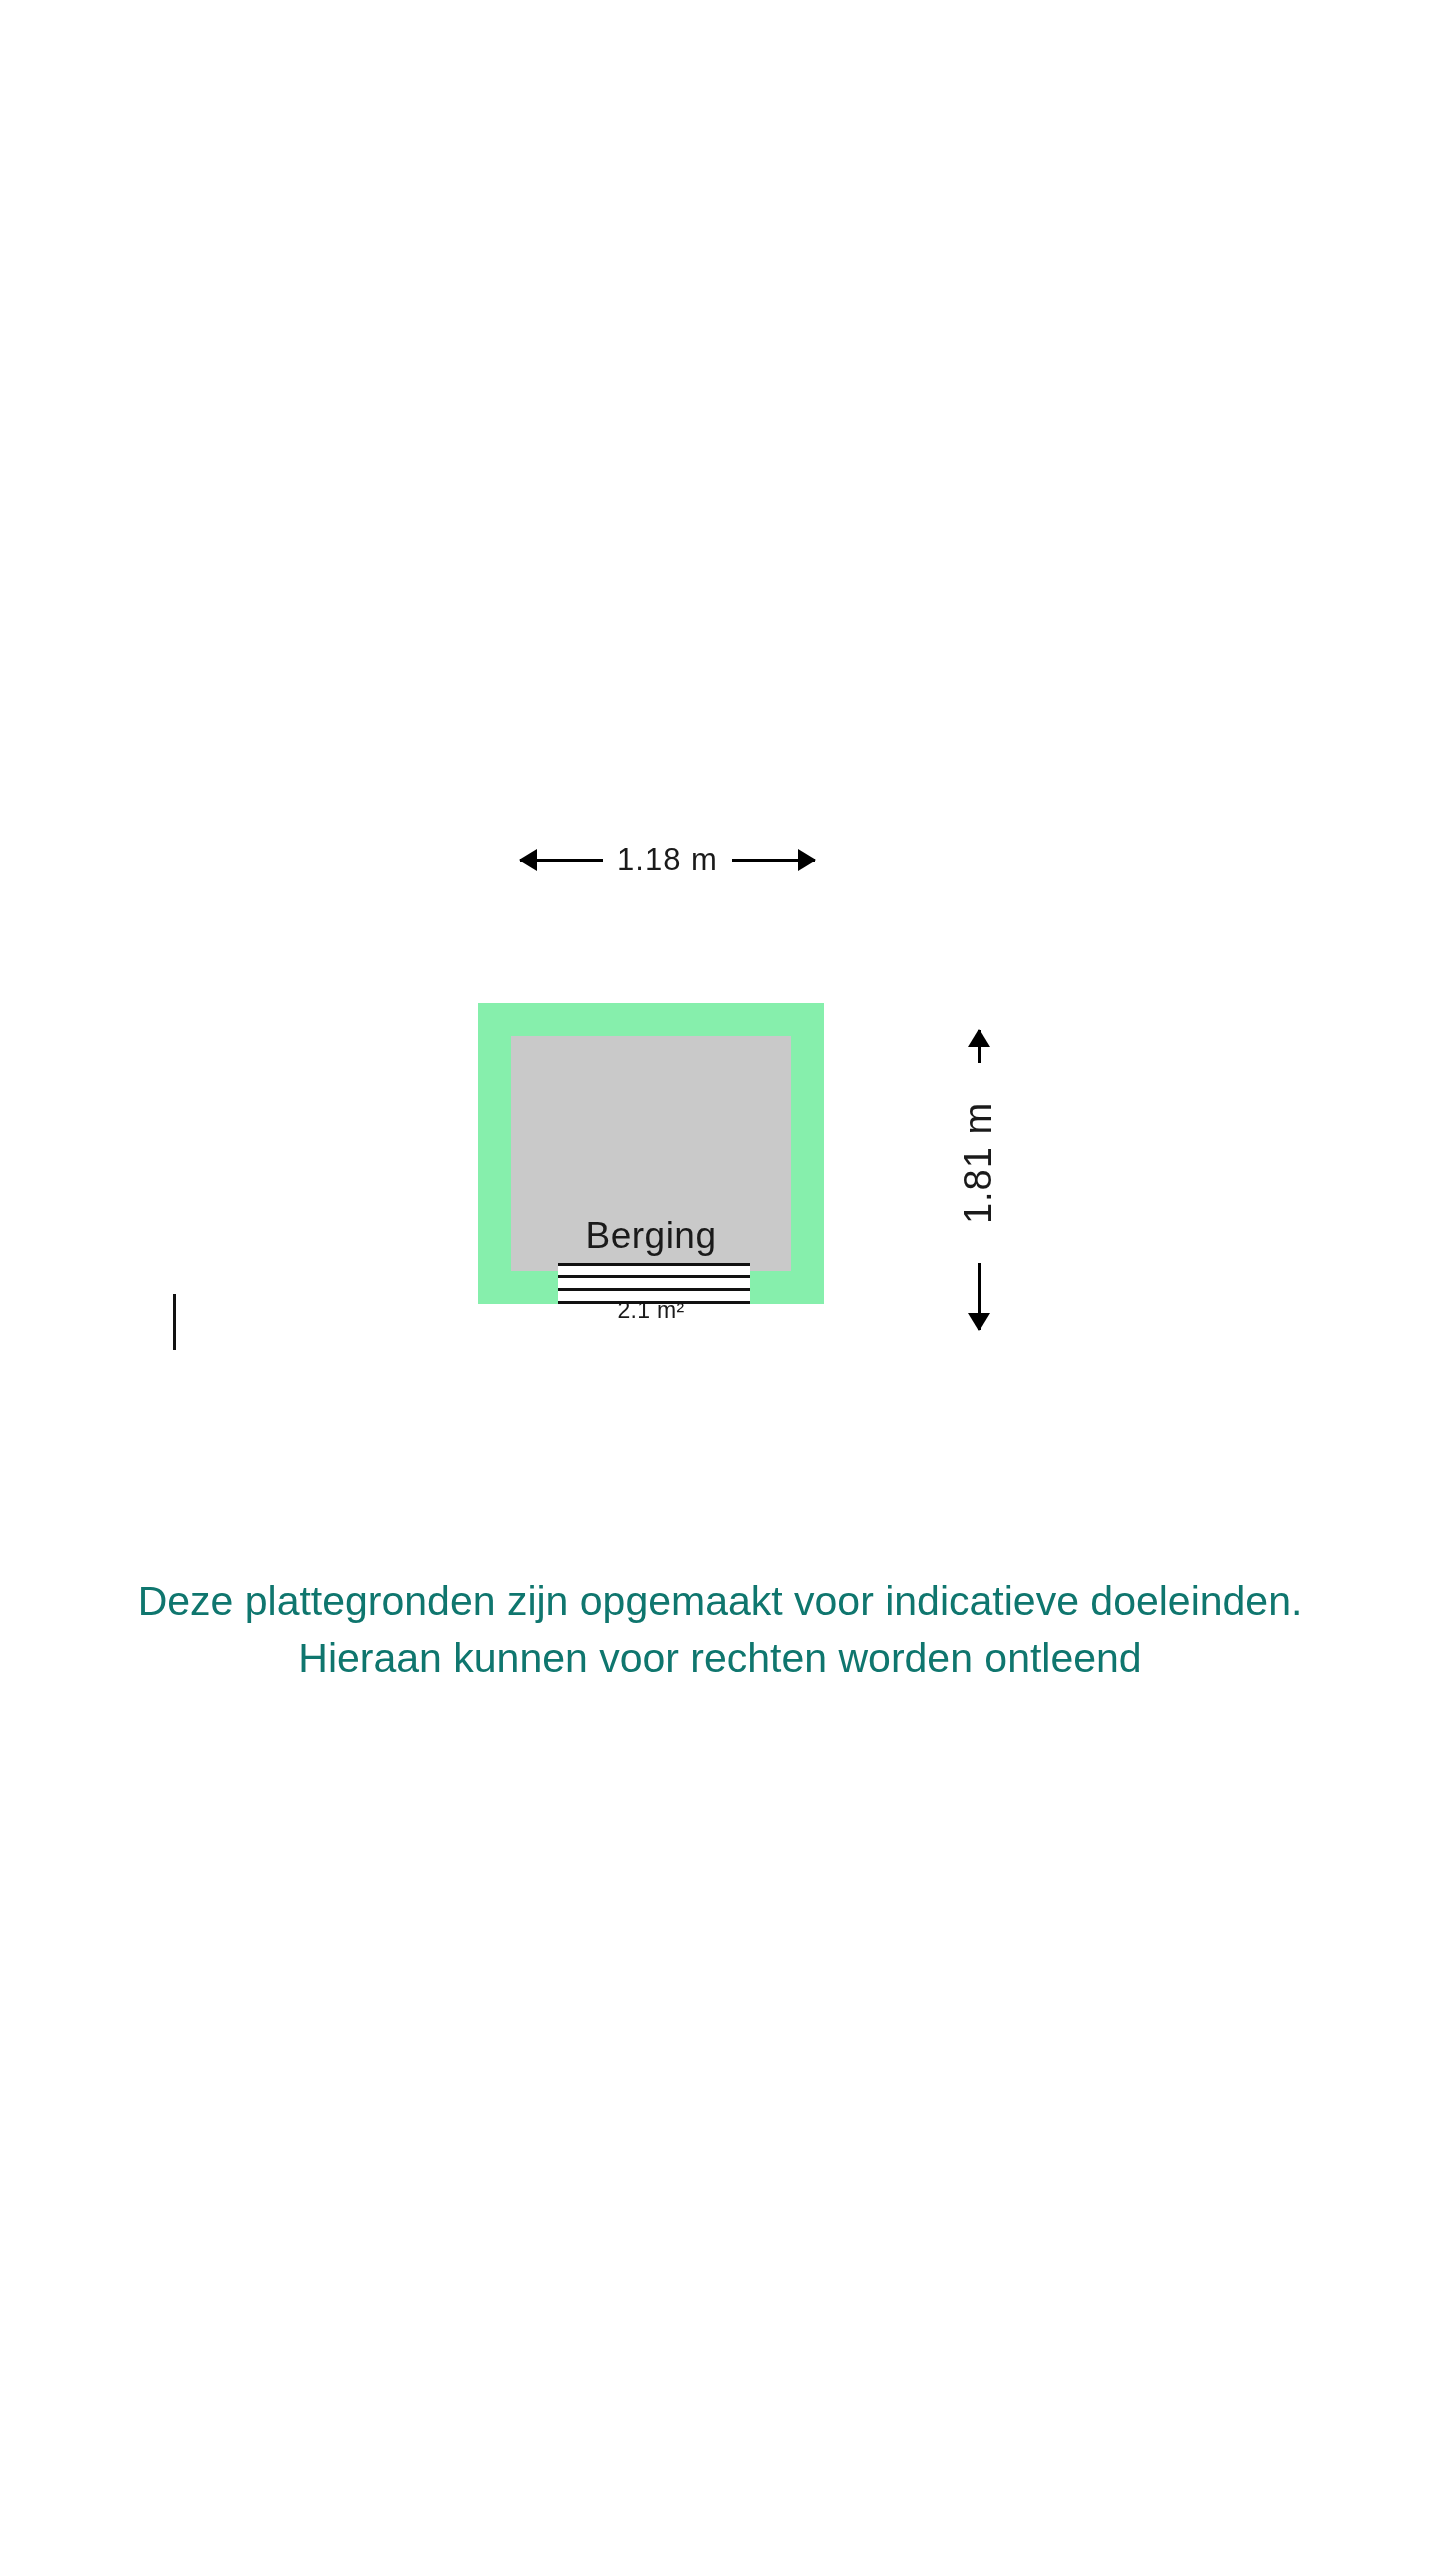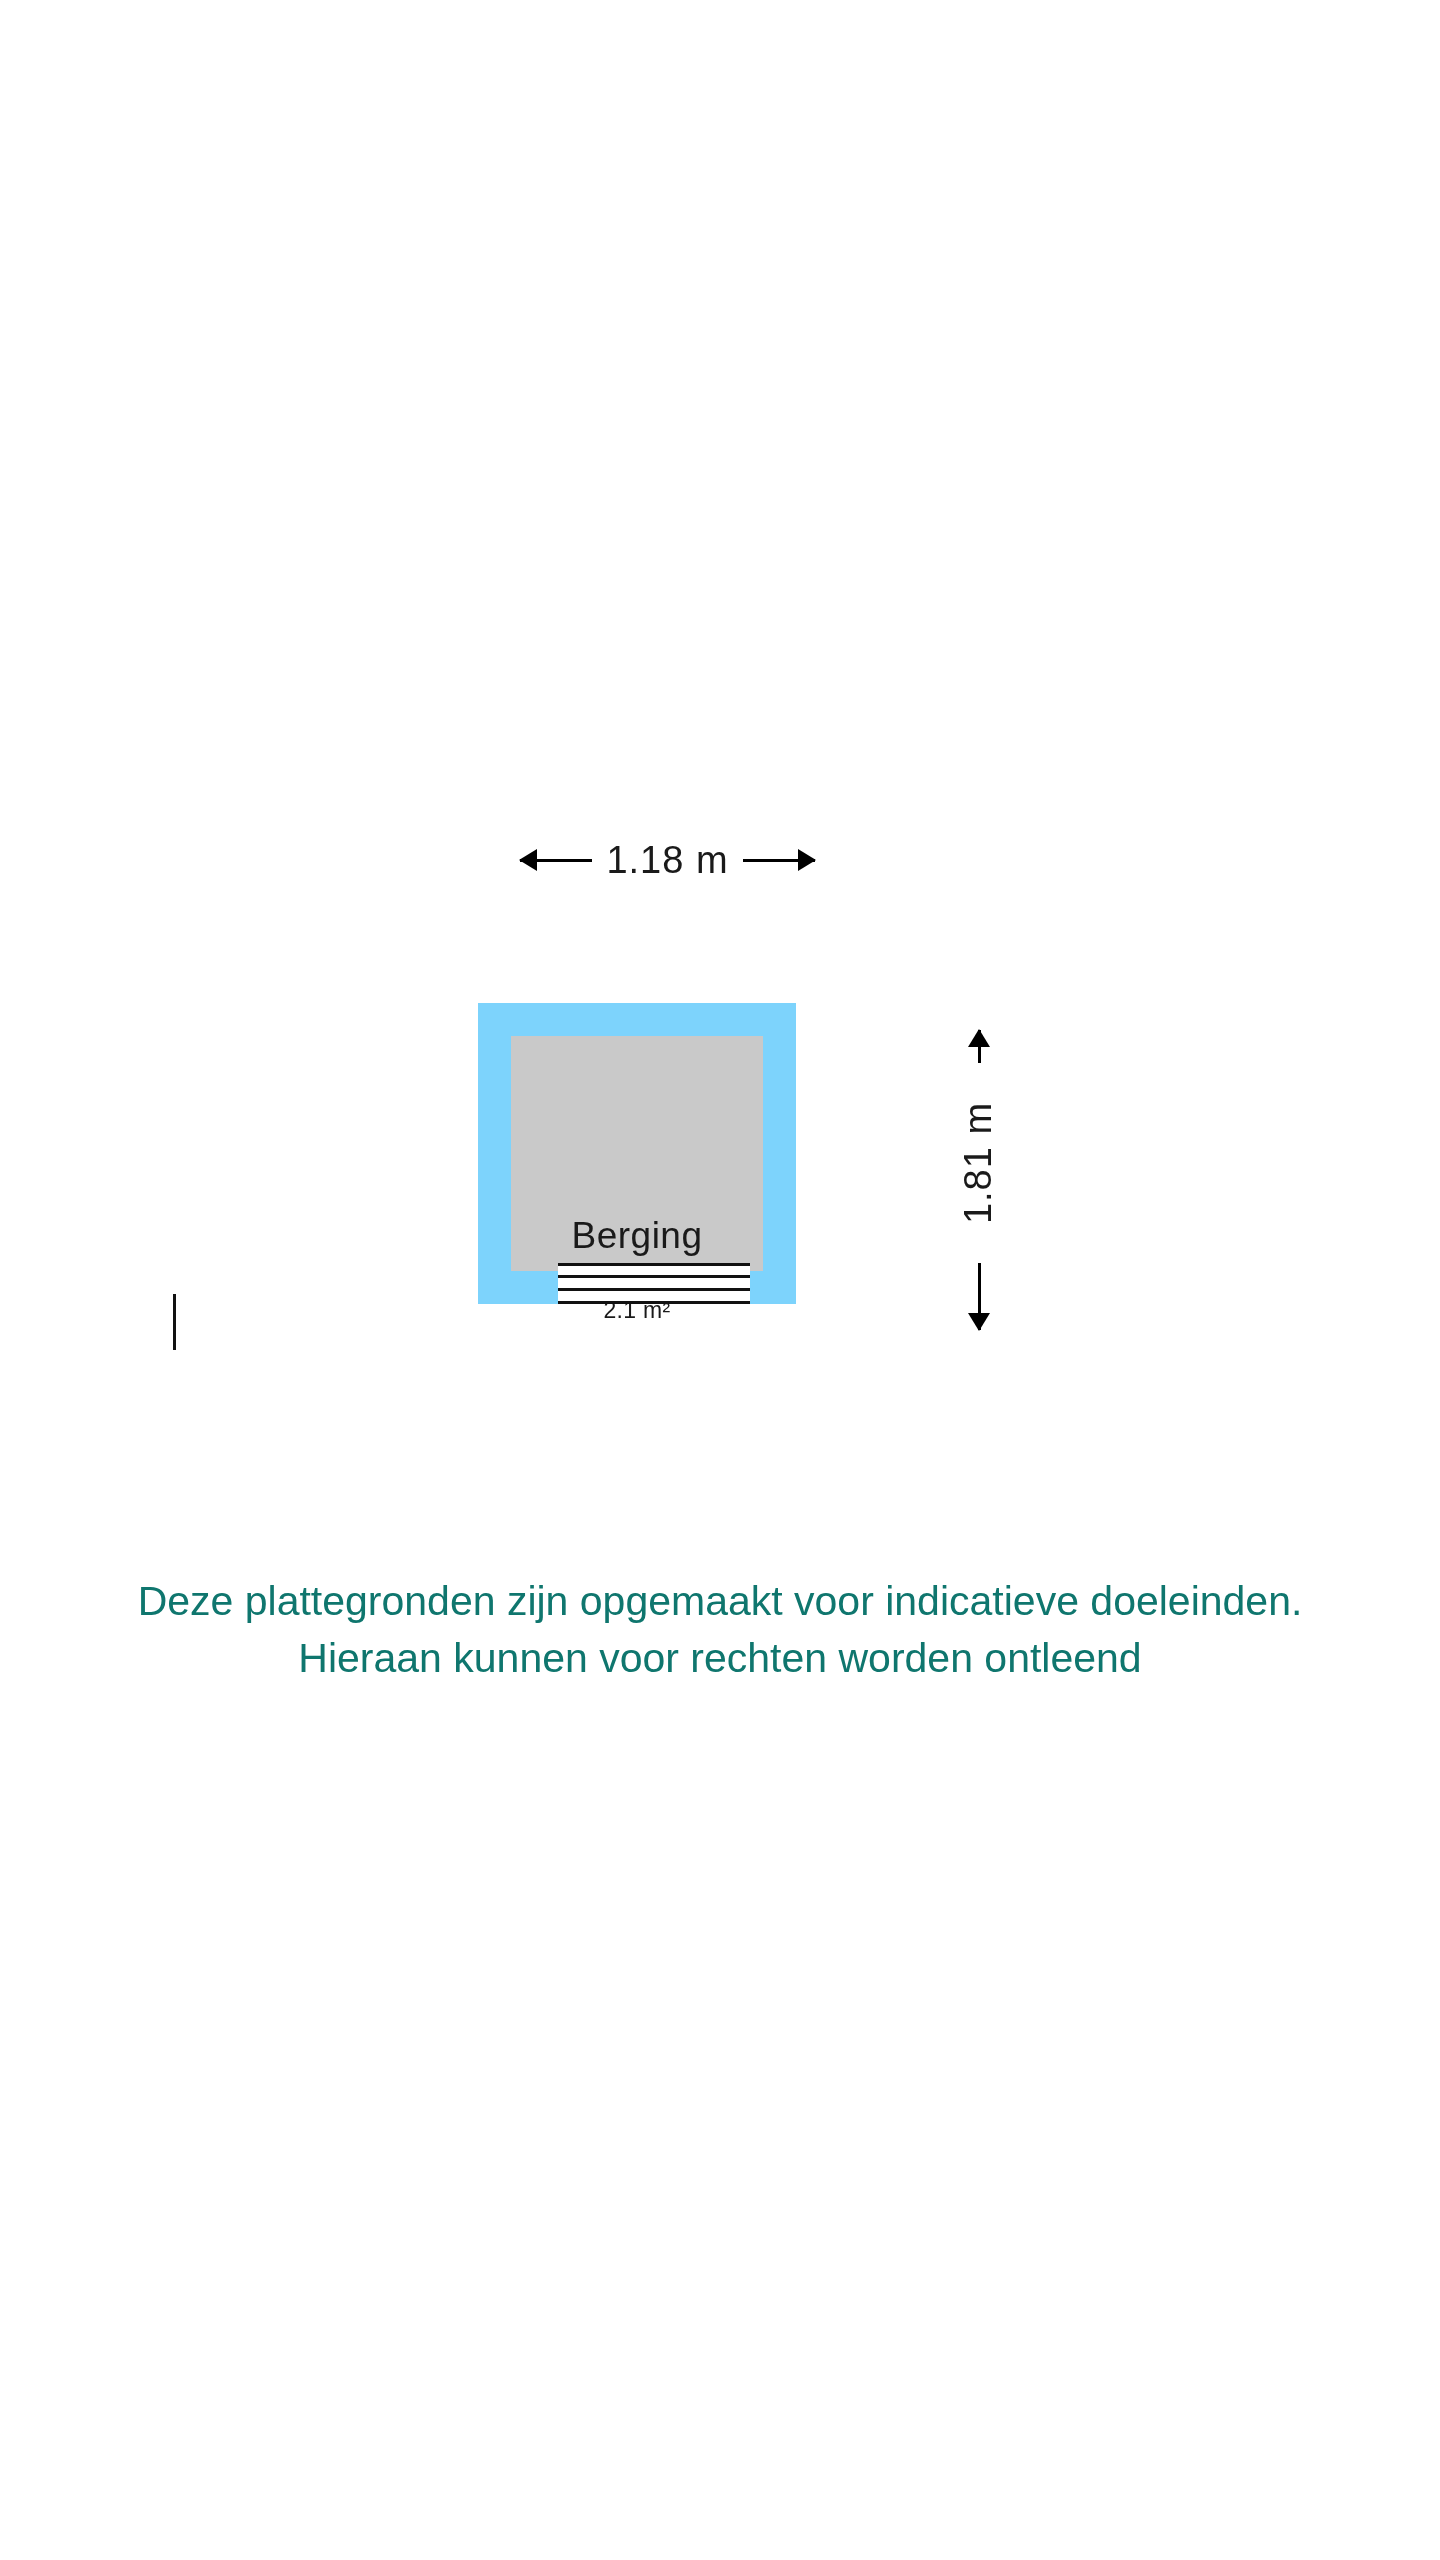--- a/index.html
+++ b/index.html
@@ -58,21 +58,21 @@
   }
   #dim-width .arrow-head.right {
     right: -1px;
     border-left: 18px solid #000;
   }
   #dim-width .dim-label {
     position: relative;
     z-index: 2;
     background: #ffffff;
     padding: 0 14px;
-    font-size: 38px;
+    font-size: 31px;
     letter-spacing: 1px;
     line-height: 44px;
     white-space: nowrap;
   }
 
   
   #dim-height {
     position: absolute;
     left: 940px;
     top: 1030px;
@@ -116,23 +116,23 @@
     line-height: 50px;
     padding: 4px 0;
     white-space: nowrap;
   }
 
   
   #room-berging {
     position: absolute;
     left: 478px;
     top: 1003px;
-    width: 318px;
+    width: 346px;
     height: 301px;
-    background: #7dd3fc;
+    background: #86efac;
     box-sizing: border-box;
     padding-left: 28px;
   }
   #room-berging .room-inner {
     position: absolute;
     left: 33px;
     top: 33px;
     right: 33px;
     bottom: 33px;
     background: #c9c9c9;

